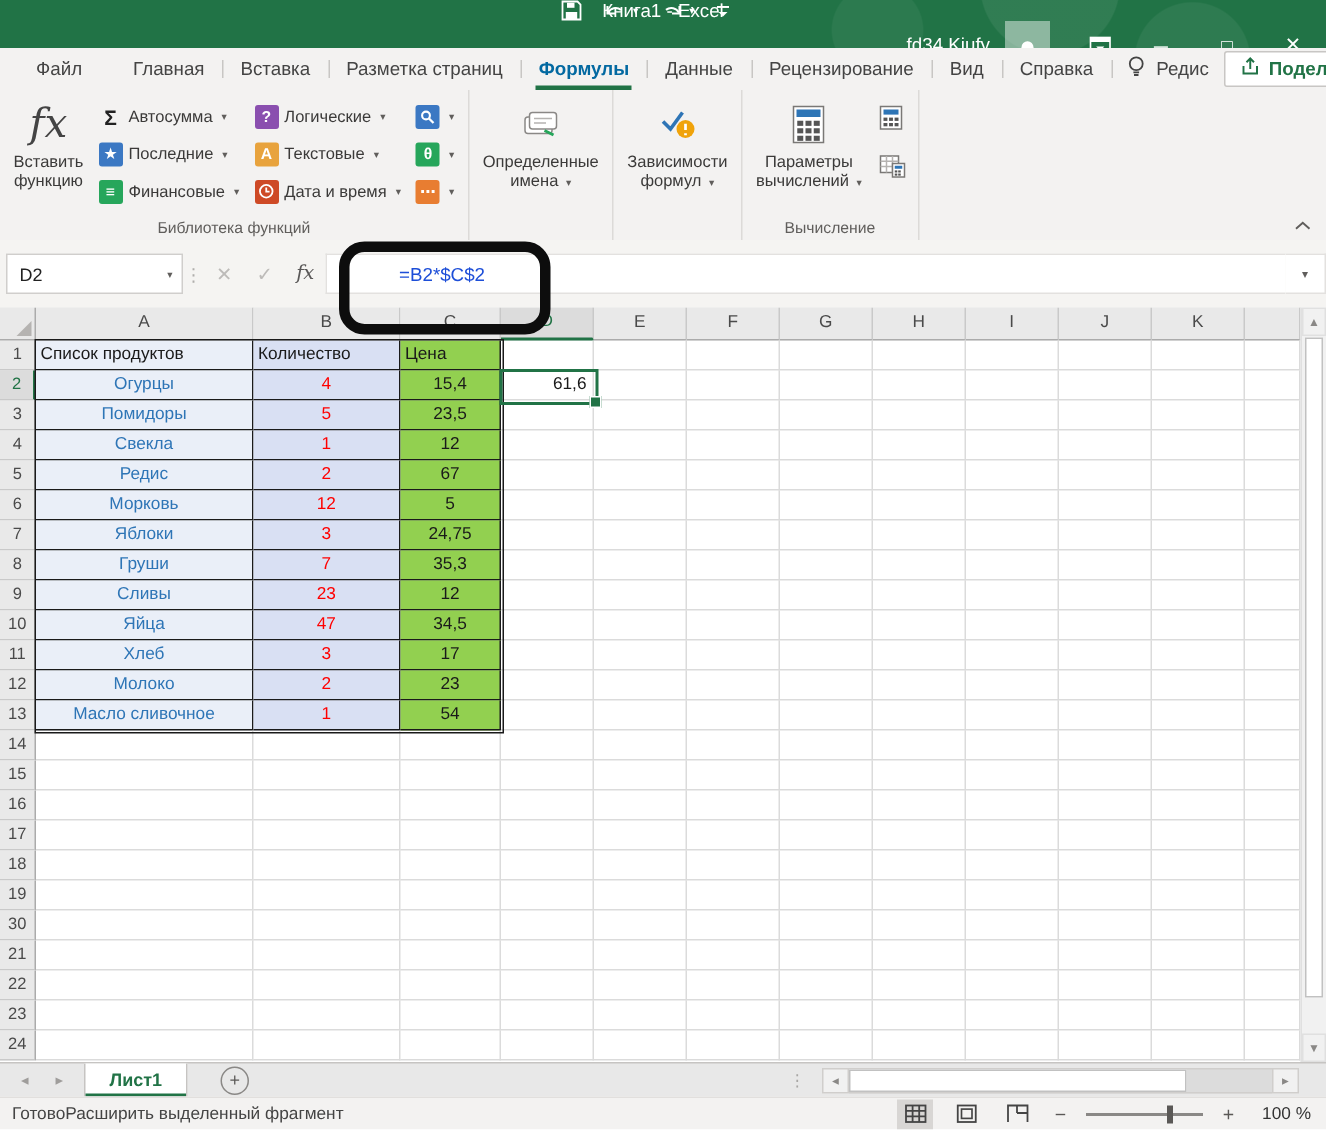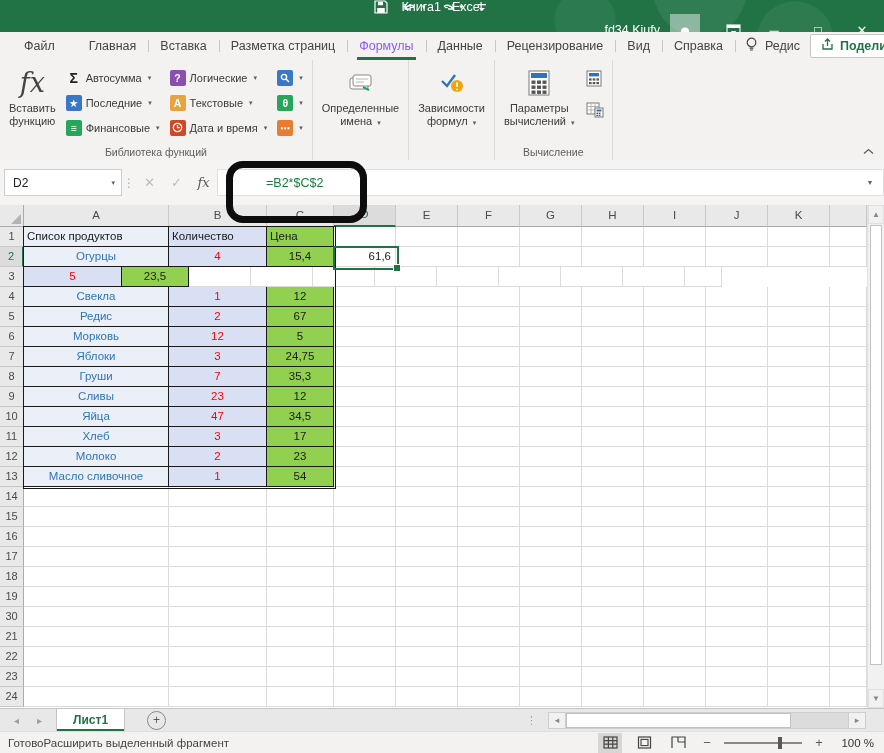--- a/index.html
+++ b/index.html
@@ -23,21 +23,21 @@
   .wbtn{width:44px;height:32px;display:flex;align-items:center;justify-content:center;font-size:13px;color:#fff;}
   .wbtn.sm{width:38px;}
 
   
   .tabrow{position:absolute;left:0;top:32px;width:884px;height:28px;background:#F3F2F1;
     display:flex;align-items:stretch;font-size:12.5px;color:#444;}
   .tabs{display:flex;align-items:stretch;padding-left:10px;}
   .tab{display:flex;align-items:center;padding:0 12px;position:relative;cursor:default;white-space:nowrap;}
   .tab.filetab{padding:0 14px;margin-right:8px;}
   .tab.sep::before{content:"";position:absolute;left:0;top:8px;bottom:8px;width:1px;background:#C8C6C4;}
-  .tab.active{font-weight:normal;color:#8b5cf6;}
+  .tab.active{font-weight:bold;color:#0369a1;}
   .tab.active::after{content:"";position:absolute;left:10px;right:10px;bottom:0;height:3px;background:var(--green,#217346);}
   .tab-help{display:flex;align-items:center;gap:7px;padding:0 10px;position:relative;color:#444;}
   .tab-help::before{content:"";position:absolute;left:0;top:8px;bottom:8px;width:1px;background:#C8C6C4;}
   .share-btn{margin-left:auto;margin-right:8px;align-self:center;display:flex;align-items:center;gap:6px;
     background:#fff;border:1px solid #C8C6C4;border-radius:2px;height:22px;padding:0 10px;
     color:var(--green,#217346);font-weight:bold;font-size:12.5px;}
 
   
   .ribbon{position:absolute;left:0;top:60px;width:884px;height:100px;background:#F3F2F1;
     border-bottom:1px solid #D5D3D1;display:flex;align-items:stretch;font-size:11px;color:#3B3A39;}
@@ -61,21 +61,21 @@
   .fbar{position:absolute;left:0;top:160px;width:884px;height:45px;background:#F5F4F2;
     border-bottom:1px solid #CFCDCB;display:flex;align-items:center;font-size:12px;}
   .namebox{width:108px;height:25px;background:#fff;border:1px solid #D0CECC;margin-left:4px;
     display:flex;align-items:center;padding-left:8px;color:#222;position:relative;}
   .namebox .nb-arrow{position:absolute;right:6px;font-size:7px;color:#605E5C;}
   .fdots{width:14px;text-align:center;color:#B0AEAC;font-size:12px;letter-spacing:0;}
   .fb-btn{width:27px;height:25px;display:flex;align-items:center;justify-content:center;}
   .fb-x,.fb-ok{color:#BDBBB9;font-size:13px;}
   .fb-fx{font-family:"DejaVu Serif","Liberation Serif",serif;font-style:italic;font-size:13px;color:#5A5858;}
   .ffield{flex:1;height:25px;background:#fff;border:1px solid #E3E1DF;border-right:none;
-    display:flex;align-items:center;padding-left:48px;color:#15803d;font-size:12.5px;}
+    display:flex;align-items:center;padding-left:48px;color:#1d4ed8;font-size:12.5px;}
   .fexpand{width:26px;height:25px;background:#fff;border:1px solid #E3E1DF;border-left:none;
     display:flex;align-items:center;justify-content:center;color:#605E5C;font-size:8px;}
   .annotation{position:absolute;left:226px;top:161px;width:127px;height:48px;border:7px solid #0D0D0D;
     border-radius:17px;z-index:60;pointer-events:none;}
 
   
   .gridwrap{position:absolute;left:0;top:205px;width:884px;height:503px;background:#fff;overflow:hidden;}
   .gridinner{position:absolute;left:0;top:0;}
   .grow{display:flex;}
   .gcell,.ghead,.rhead,.corner{box-sizing:border-box;flex:0 0 auto;overflow:hidden;white-space:nowrap;}
@@ -458,20 +458,21 @@
           <div class="gcell" style="width: 62px;"></div>
           <div class="gcell" style="width: 62px;"></div>
           <div class="gcell" style="width: 62px;"></div>
           <div class="gcell" style="width: 62px;"></div>
           <div class="gcell" style="width: 62px;"></div>
           <div class="gcell" style="width: 62px;"></div>
           <div class="gcell" style="width: 37px;"></div>
         </div>
         <div class="grow">
           <div class="rhead">3</div>
+          <div class="gcell range ca" style="width: 145px;">Помидоры</div>
           <div class="gcell range cb" style="width: 98px;">5</div>
           <div class="gcell range cc" style="width: 67px;">23,5</div>
           <div class="gcell" style="width: 62px;"></div>
           <div class="gcell" style="width: 62px;"></div>
           <div class="gcell" style="width: 62px;"></div>
           <div class="gcell" style="width: 62px;"></div>
           <div class="gcell" style="width: 62px;"></div>
           <div class="gcell" style="width: 62px;"></div>
           <div class="gcell" style="width: 62px;"></div>
           <div class="gcell" style="width: 62px;"></div>

